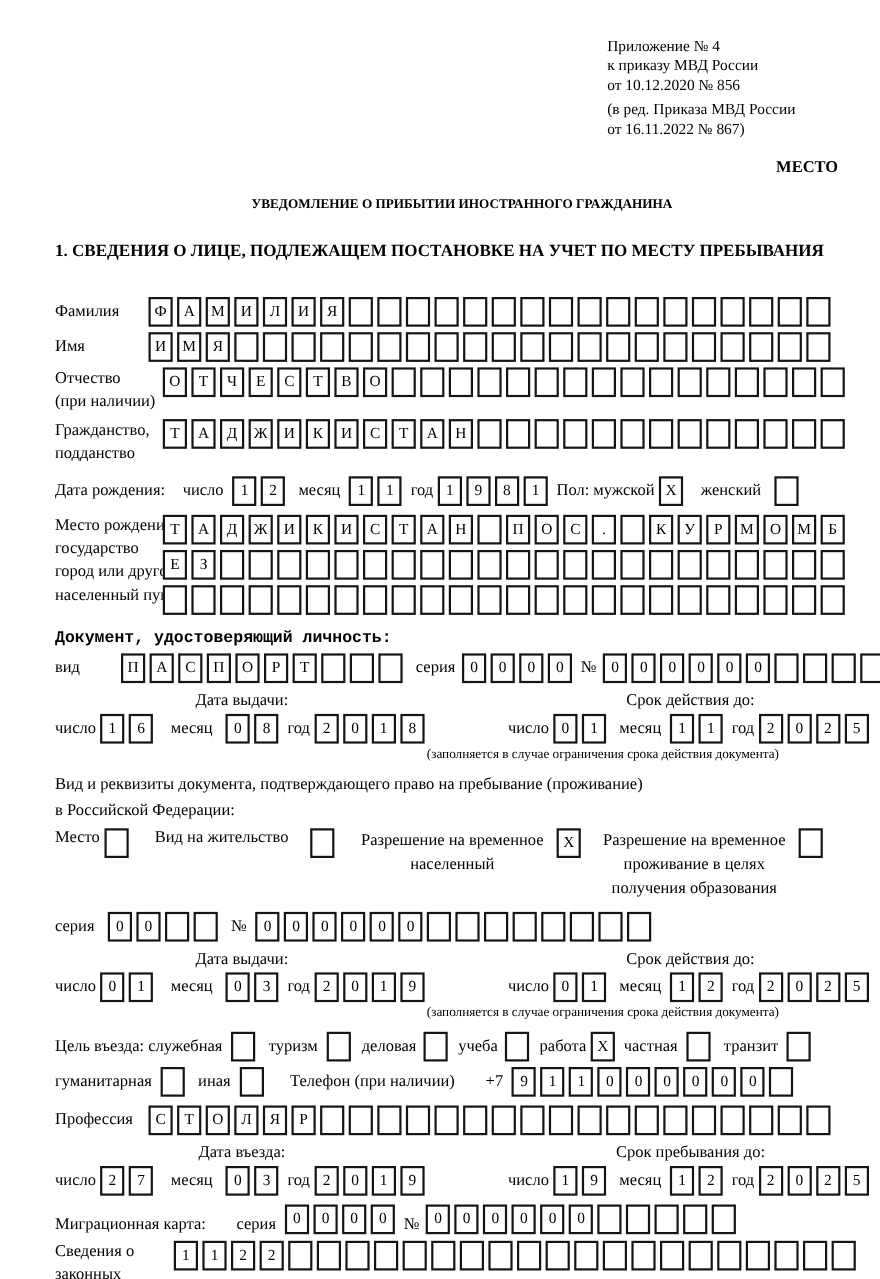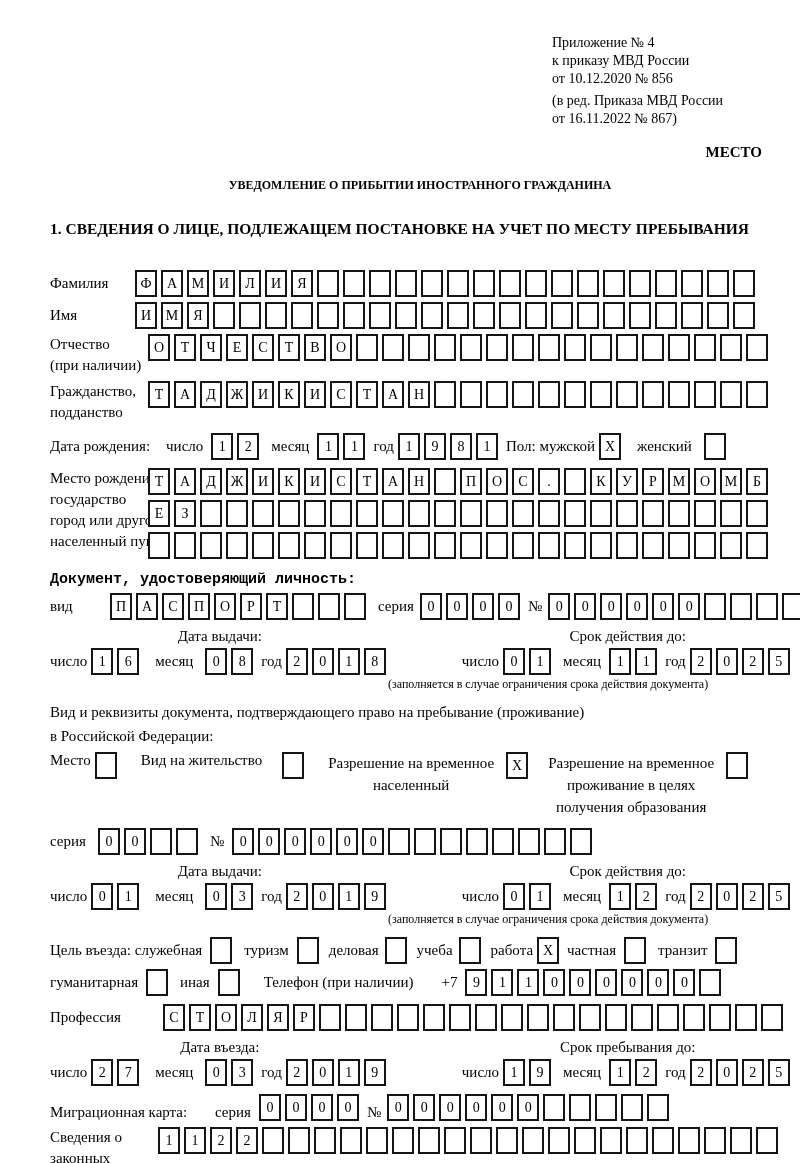--- a/index.html
+++ b/index.html
@@ -545,21 +545,21 @@
         <span class="cell">0</span>
         <span class="cell">0</span>
         <span class="cell">0</span>
         <span class="cell">0</span>
         <span class="cell">0</span>
         <span class="cell">0</span>
         <span class="cell"></span>
       </span>
   </div>
 
-  <div class="row" style="margin-top:8px;gap:28px;">
+  <div class="row" style="margin-top:8px;">
     <span class="lbl w85">Профессия</span>
     <span class="cells">
         <span class="cell">С</span>
         <span class="cell">Т</span>
         <span class="cell">О</span>
         <span class="cell">Л</span>
         <span class="cell">Я</span>
         <span class="cell">Р</span>
         <span class="cell"></span>
         <span class="cell"></span>

